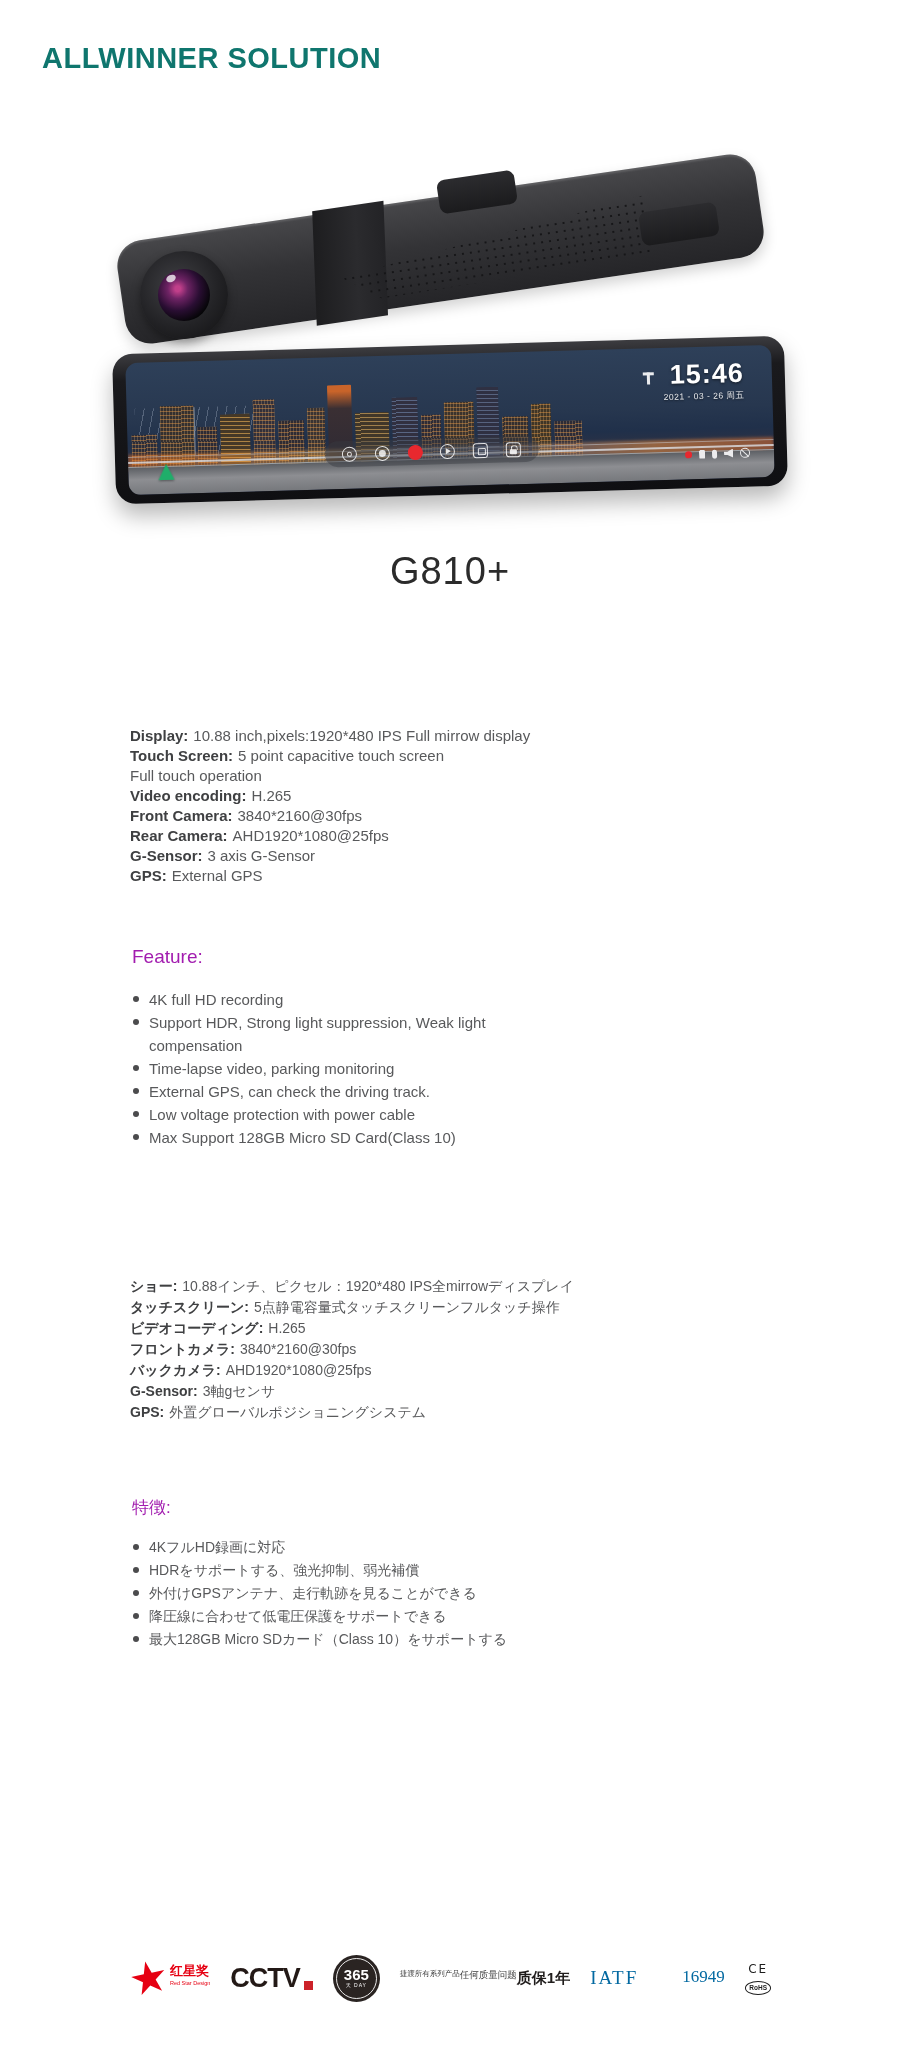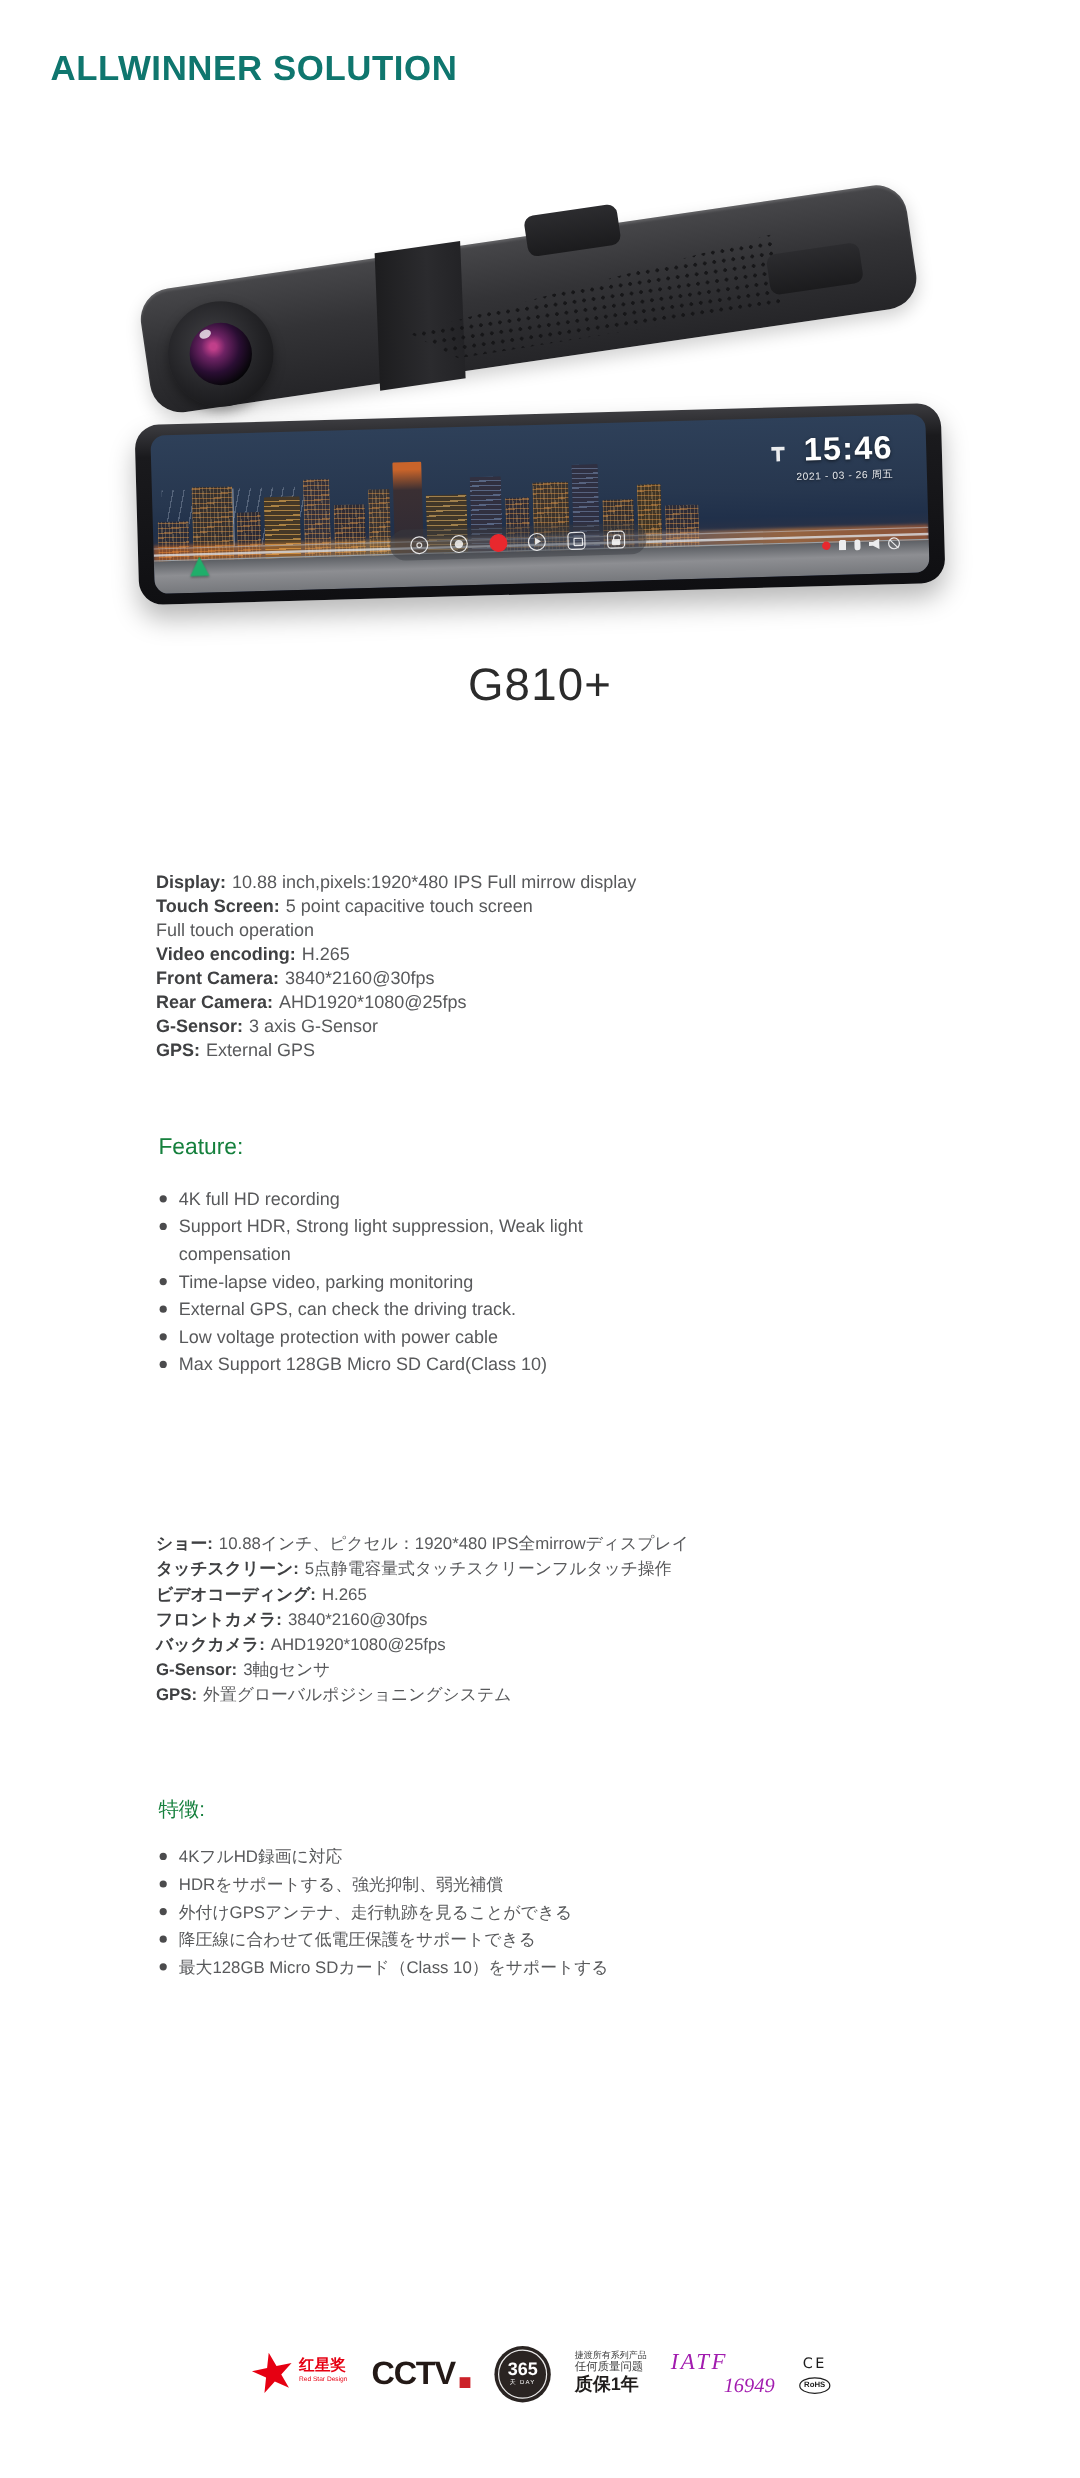--- a/index.html
+++ b/index.html
@@ -122,21 +122,21 @@
 
   
   .specs { position:absolute; left:130px; width:560px; }
   .specs-en { top:726px; }
   .specs-ja { top:1276px; }
   .sline { font-size:15px; line-height:20px; color:#58595b; }
   .specs-ja .sline { font-size:14px; line-height:21px; }
   .sline b { color:#3f4042; margin-right:5px; }
   .sline b:empty { margin-right:0; }
 
-  .feat-head { position:absolute; left:132px; color:#15803d; }
+  .feat-head { position:absolute; left:132px; color:#a21caf; }
   .feat-head.en { top:946px; font-size:19px; }
   .feat-head.ja { top:1496px; font-size:17px; }
   .feat-list { position:absolute; left:133px; list-style:none; }
   .feat-list.en { top:988px; width:445px; }
   .feat-list.ja { top:1536px; width:520px; }
   .feat-list li { display:flex; gap:10px; font-size:15px; line-height:23px; color:#58595b; }
   .feat-list.ja li { font-size:14px; }
   .blt { flex:none; width:6px; height:6px; border-radius:50%; background:#4b4b4d; margin-top:8px; }
 
   
@@ -147,26 +147,26 @@
   .rs-txt { display:flex; flex-direction:column; margin-top:4px; }
   .rs-cn { font-size:13px; font-weight:bold; color:#e60012; }
   .rs-en { font-size:5.5px; color:#e60012; font-style:normal; }
   .cctv { font-size:27px; font-weight:bold; color:#231916; letter-spacing:-1px; display:flex; align-items:flex-end; }
   .cctv-dot { width:9px; height:9px; background:#cc2229; margin:0 0 4px 4px; display:inline-block; }
   .b365 { width:47px; height:47px; border-radius:50%; background:#2a2422; color:#fff; position:relative;
           display:flex; flex-direction:column; align-items:center; justify-content:center; }
   .b365:before { content:""; position:absolute; inset:3px; border:1px solid rgba(255,255,255,.9); border-radius:50%; }
   .b365-num { font-size:15px; font-weight:bold; line-height:14px; }
   .b365-day { font-size:5px; letter-spacing:1px; }
-  .warranty { display:flex; flex-direction:column; line-height:1.25; }
+  .warranty { display:flex; flex-direction:row; line-height:1.25; }
   .w1 { font-size:7.5px; color:#3c3c3c; }
   .w2 { font-size:9.5px; color:#3c3c3c; }
   .w3 { font-size:15px; font-weight:bold; color:#201d1c; }
-  .iatf { display:flex; flex-direction:column; font-family:"Liberation Serif", serif; color:#a21caf;
-          line-height:1.05;font-style:italic; }
+  .iatf { display:flex; flex-direction:row; font-family:"Liberation Serif", serif; color:#0369a1;
+          line-height:1.05; }
   .iatf-1 { font-size:19px; letter-spacing:2px; }
   .iatf-2 { font-size:17px;margin-left:44px; }
   .cerohs { display:flex; flex-direction:column; align-items:center; gap:5px; }
   .ce { font-size:12px; letter-spacing:2px; color:#1d1d1d; font-family:"DejaVu Sans", sans-serif; }
   .rohs { border:1.4px solid #1d1d1d; border-radius:50%; font-size:6.5px; font-weight:bold;
           color:#1d1d1d; padding:2.5px 3.5px; }
 </style>
 </head>
 <body>
 

